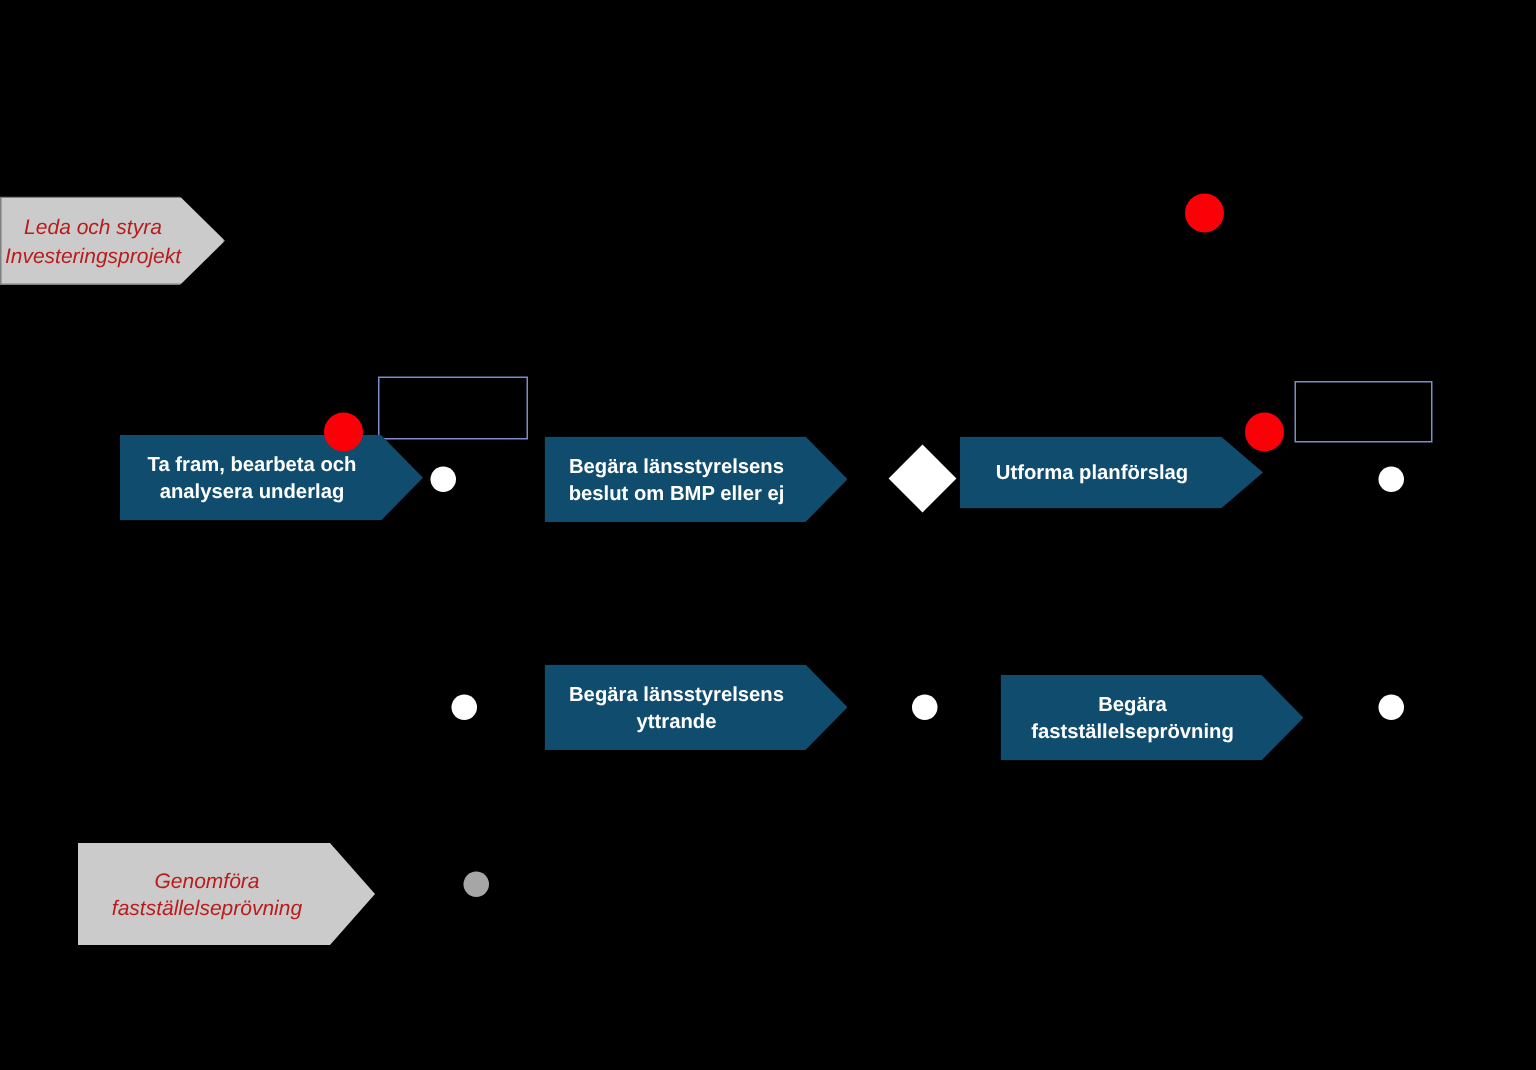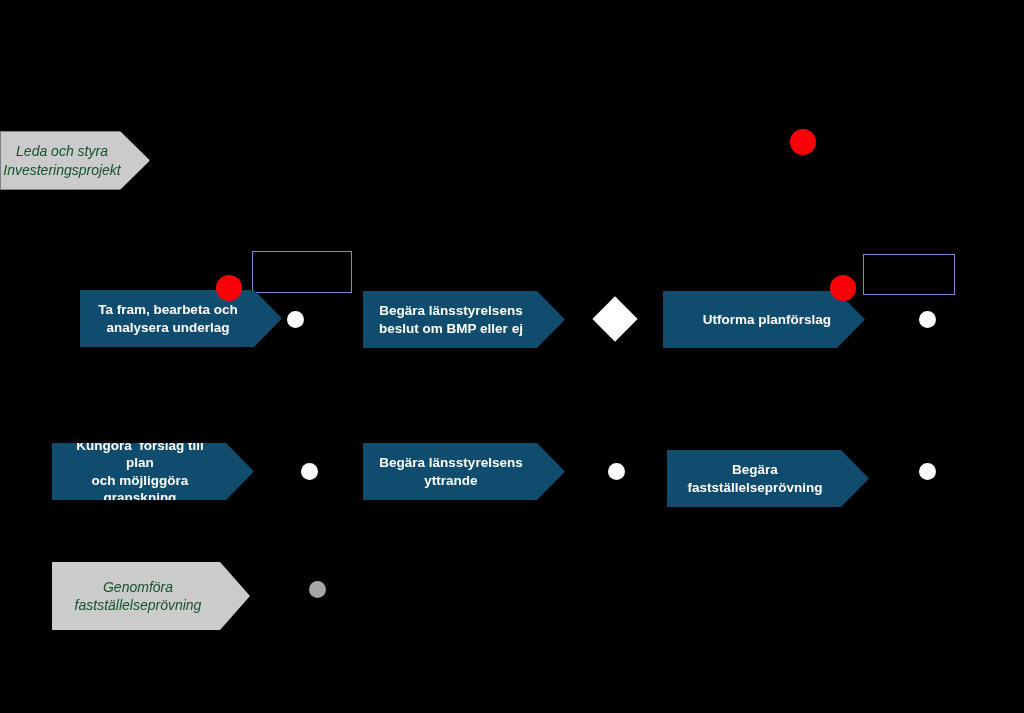--- a/index.html
+++ b/index.html
@@ -30,21 +30,21 @@
     color: #ffffff;
     font-weight: bold;
     font-size: 13.5px;
     line-height: 1.28;
     clip-path: polygon(0 0, calc(100% - 28px) 0, 100% 50%, calc(100% - 28px) 100%, 0 100%);
     filter: drop-shadow(2px 2px 2px rgba(0,0,0,0.85));
     padding: 0 34px 0 8px;
   }
   .chev-gray {
     background: #cbcbcb;
-    color: #14532d;
+    color: #b91c1c;
     font-style: italic;
     font-size: 14px;
     line-height: 1.32;
     clip-path: polygon(0 0, calc(100% - 30px) 0, 100% 50%, calc(100% - 30px) 100%, 0 100%);
     filter: drop-shadow(2px 2px 2px rgba(0,0,0,0.8));
     padding: 0 34px 0 8px;
   }
   .chev-gray-outline {
     border: 1px solid #7f7f7f;
   }
@@ -90,31 +90,26 @@
   <div class="dot dot-white" style="left:287px; top:311px; width:17px; height:17px;"></div>
 
   <div class="chev chev-blue" style="left:363px; top:291px; width:202px; height:57px;">
     <span class="lbl">Begära länsstyrelsens
 beslut om BMP eller ej</span>
   </div>
   <div class="diamond" style="left:599px; top:303px; width:32px; height:32px;"></div>
 
   <div class="rect-empty" style="left:863px; top:254px; width:92px; height:41px;"></div>
 
-  <div class="chev chev-blue" style="left:663px; top:291px; width:202px; height:57px;justify-content:flex-end;">
+  <div class="chev chev-blue" style="left:640px; top:291px; width:202px; height:48px;">
     <span class="lbl">Utforma planförslag</span>
   </div>
   <div class="dot dot-red" style="left:830px; top:275px; width:26px; height:26px;"></div>
   <div class="dot dot-white" style="left:919px; top:311px; width:17px; height:17px;"></div>
 
-  <div class="chev chev-blue" style="left:52px; top:443px; width:202px; height:57px;">
-    <span class="lbl">Kungöra  förslag till  plan
-och möjliggöra
-granskning</span>
-  </div>
   <div class="dot dot-white" style="left:301px; top:463px; width:17px; height:17px;"></div>
 
   <div class="chev chev-blue" style="left:363px; top:443px; width:202px; height:57px;">
     <span class="lbl">Begära länsstyrelsens
 yttrande</span>
   </div>
   <div class="dot dot-white" style="left:608px; top:463px; width:17px; height:17px;"></div>
 
   <div class="chev chev-blue" style="left:667px; top:443px; width:202px; height:57px;margin-top:7px;">
     <span class="lbl">Begära

